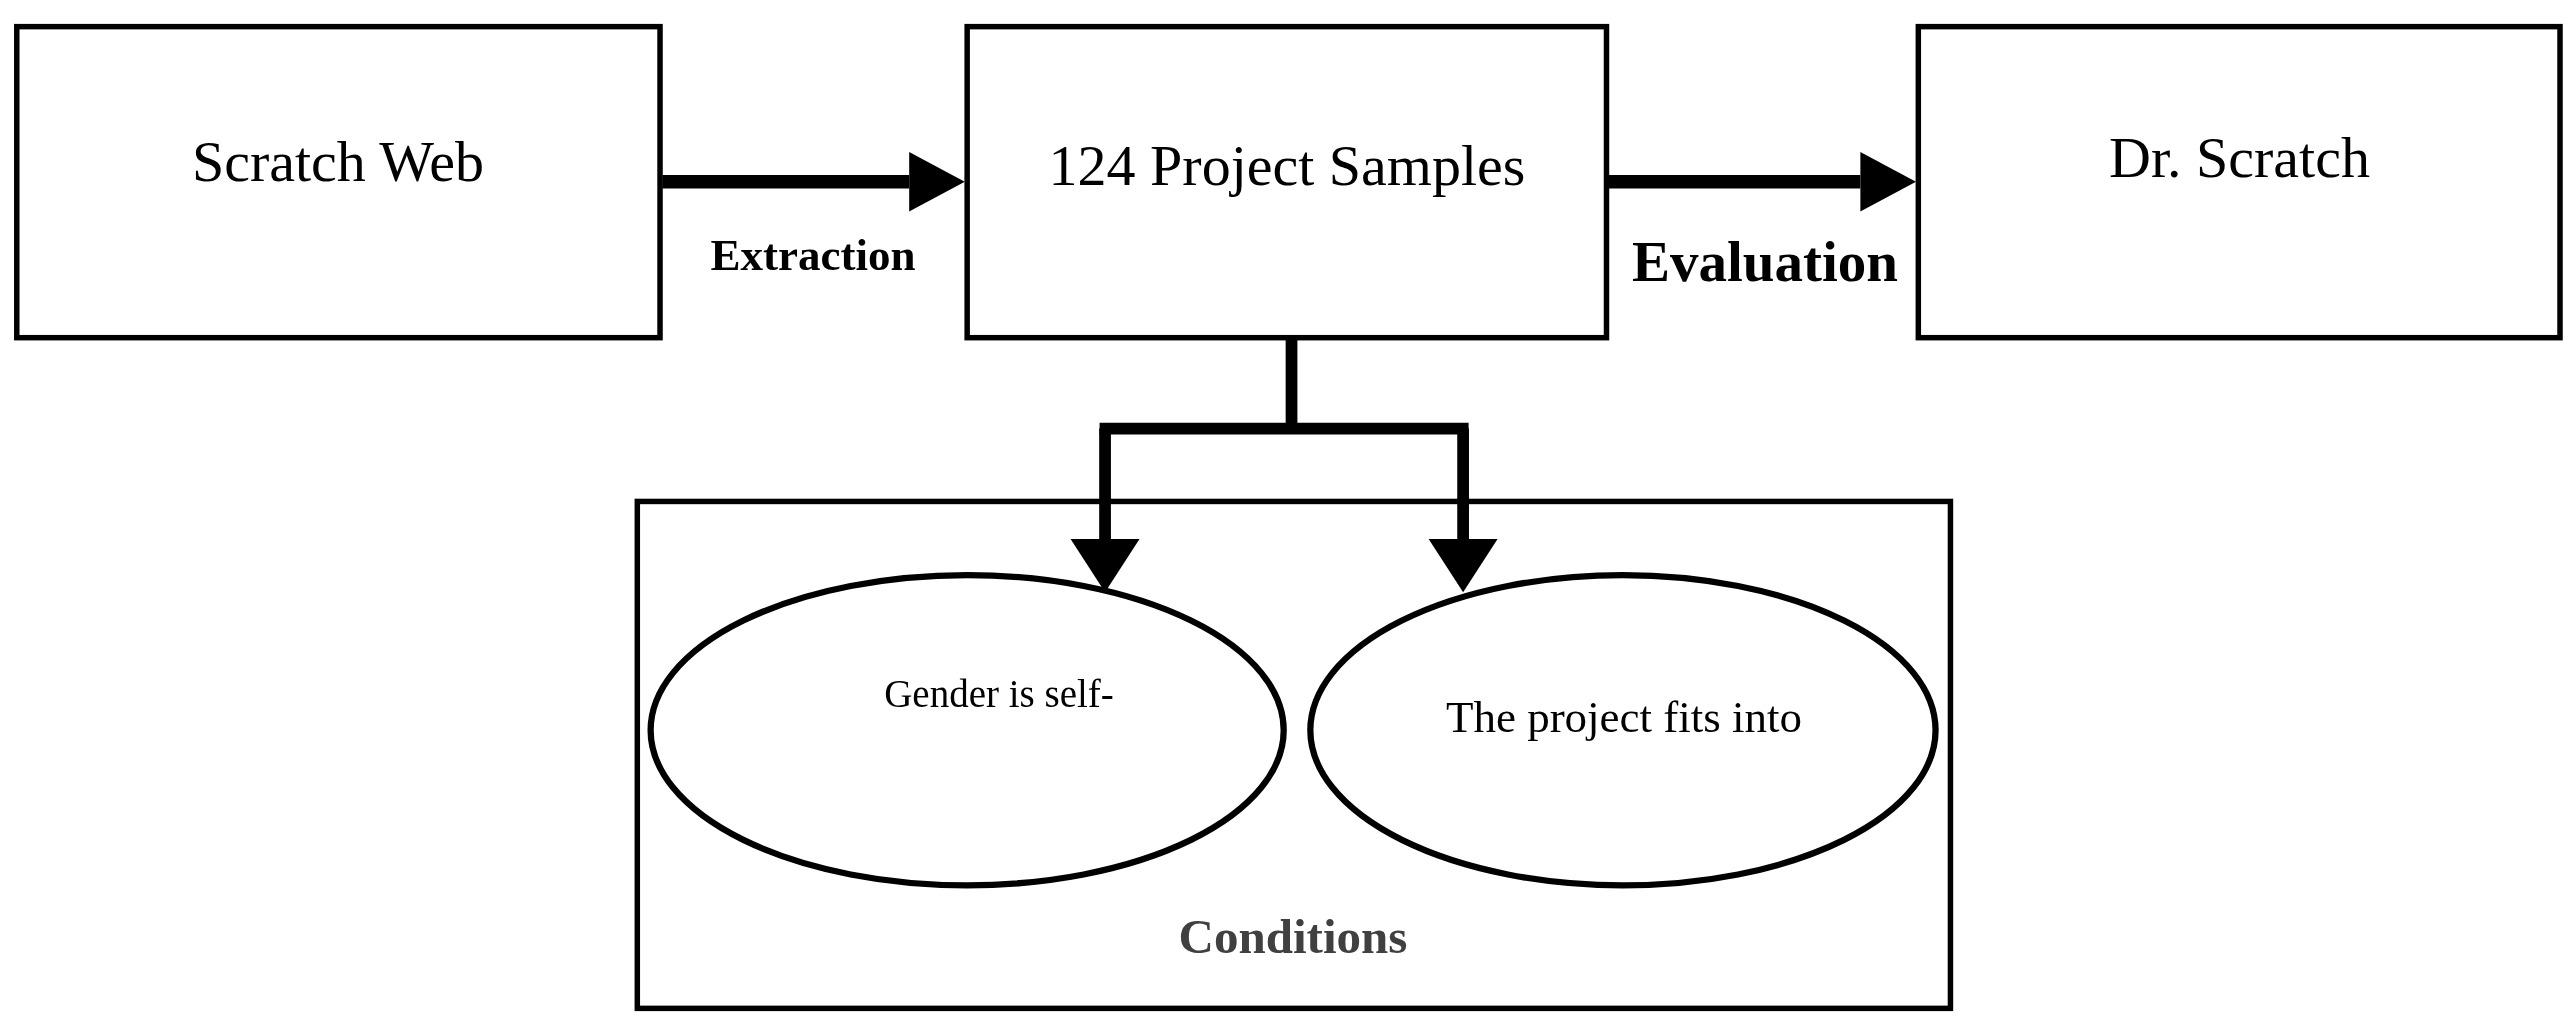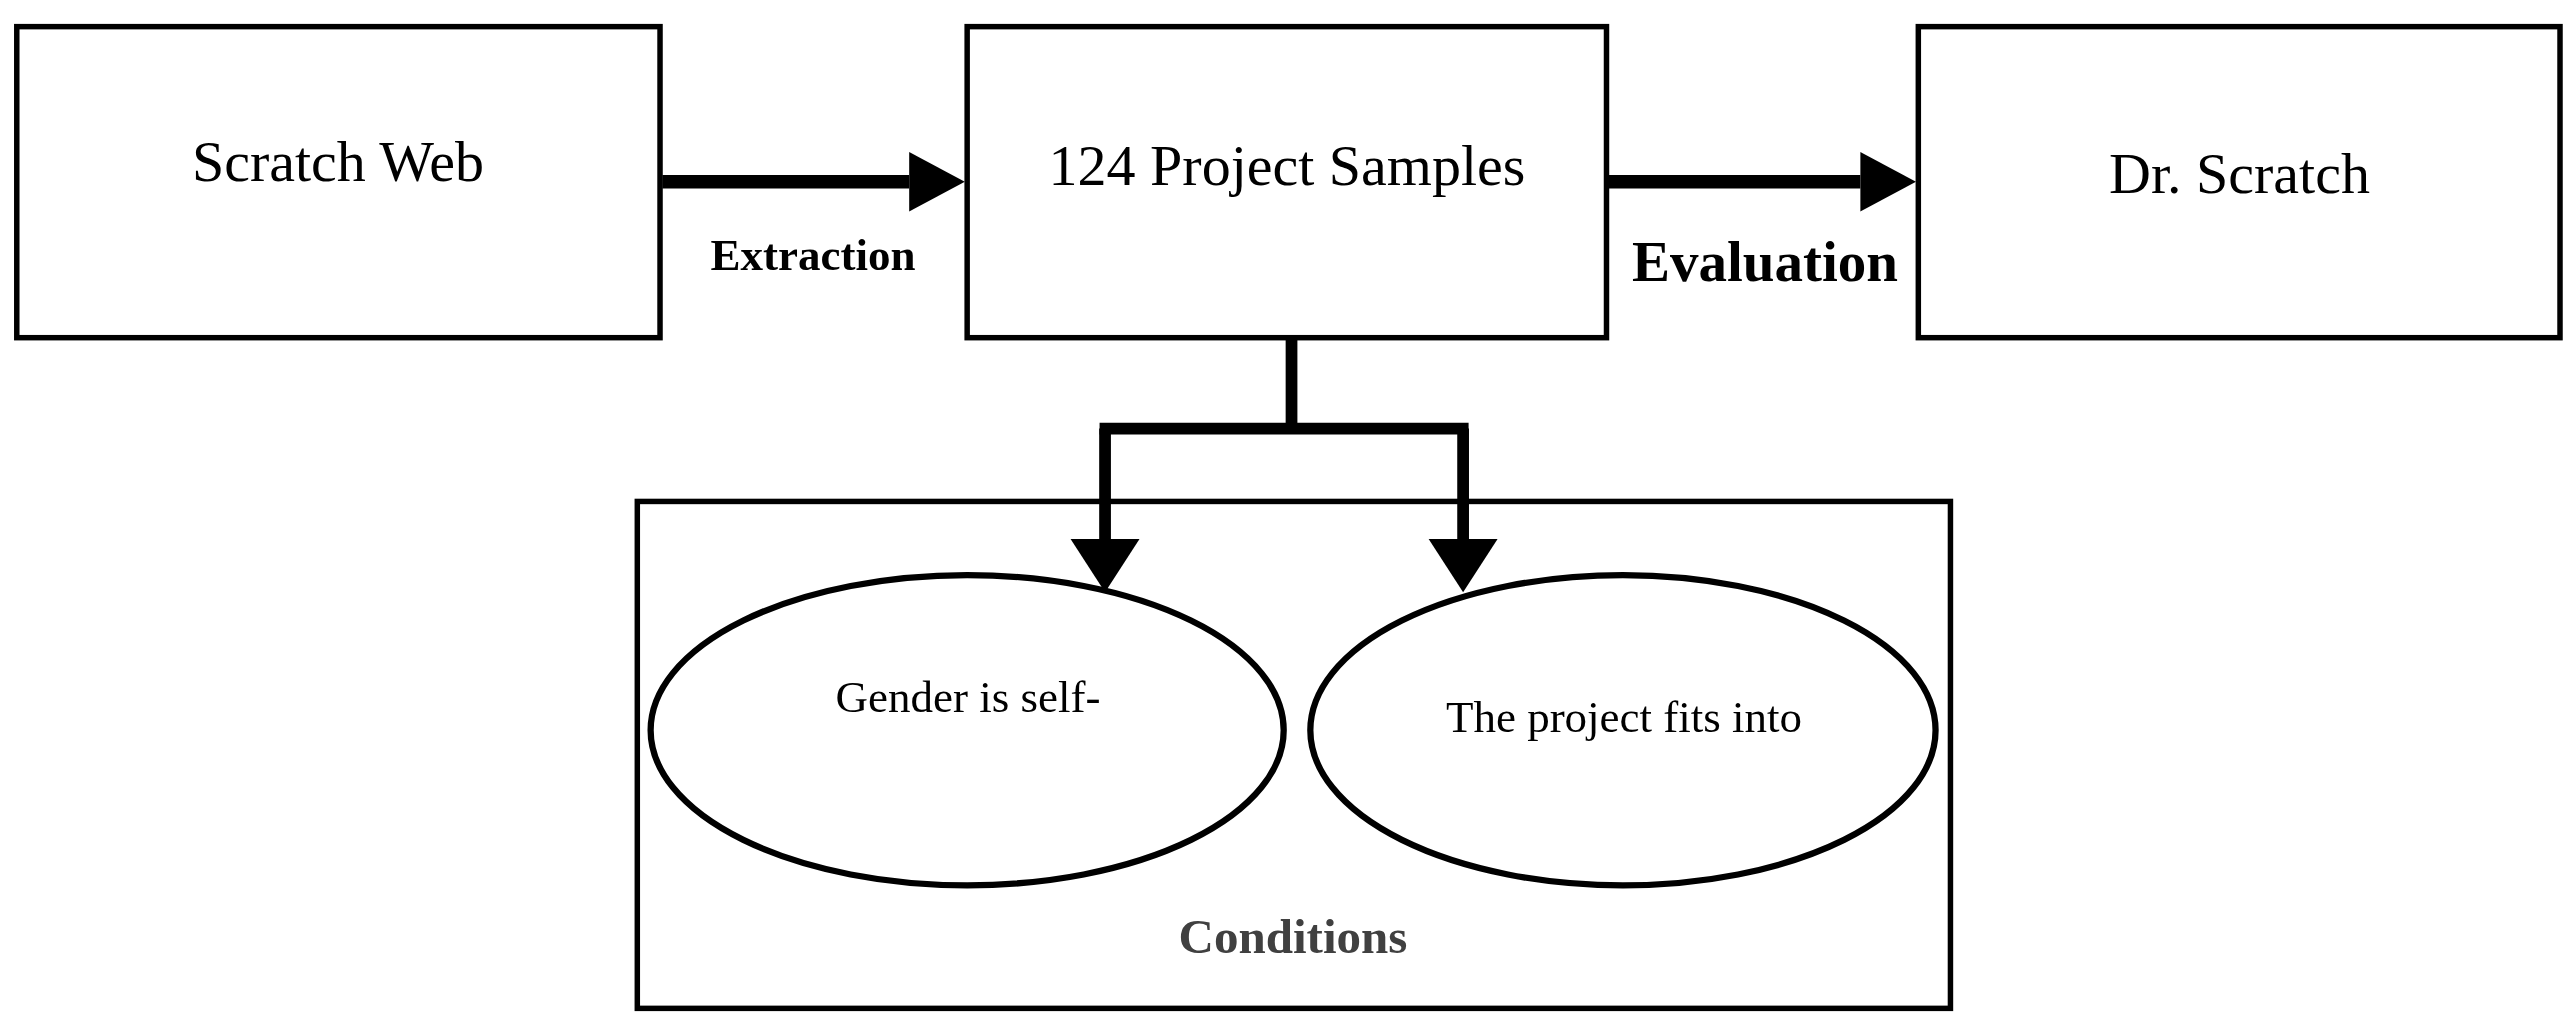--- a/index.html
+++ b/index.html
@@ -59,26 +59,26 @@
     font-family: "Liberation Serif", "DejaVu Serif", serif;
     font-weight: 700;
     color: #404040;
     white-space: nowrap;
     pointer-events: none;
   }
 
   
   .box1-text { left: 14px;   top: 128px;  width: 648px; font-size: 58px; }
   .box2-text { left: 965px; top: 132px;  width: 644px; font-size: 58px; }
-  .box3-text { left: 1916px; top: 140px;  width: 647px; font-size: 58px; }
+  .box3-text { left: 1916px; top: 124px;  width: 647px; font-size: 58px; }
 
   .label-extraction { left: 668px;  top: 229px; width: 290px; font-size: 45px; }
   .label-evaluation { left: 1619px; top: 229px; width: 292px; font-size: 57px; }
 
-  .ellipse1-text { left: 674px;  top: 670px; width: 588px; font-size: 45px; }
+  .ellipse1-text { left: 705px;  top: 670px; width: 588px; font-size: 39px; }
   .ellipse2-text { left: 1336px; top: 690px; width: 576px; font-size: 45px; }
 
   .conditions-text { left: 964px; top: 908px; width: 658px; font-size: 49px; }
 </style>
 </head>
 <body>
 
 <div id="stage">
 
   <svg id="flow-svg" viewBox="0 0 3287 1321" xmlns="http://www.w3.org/2000/svg">

